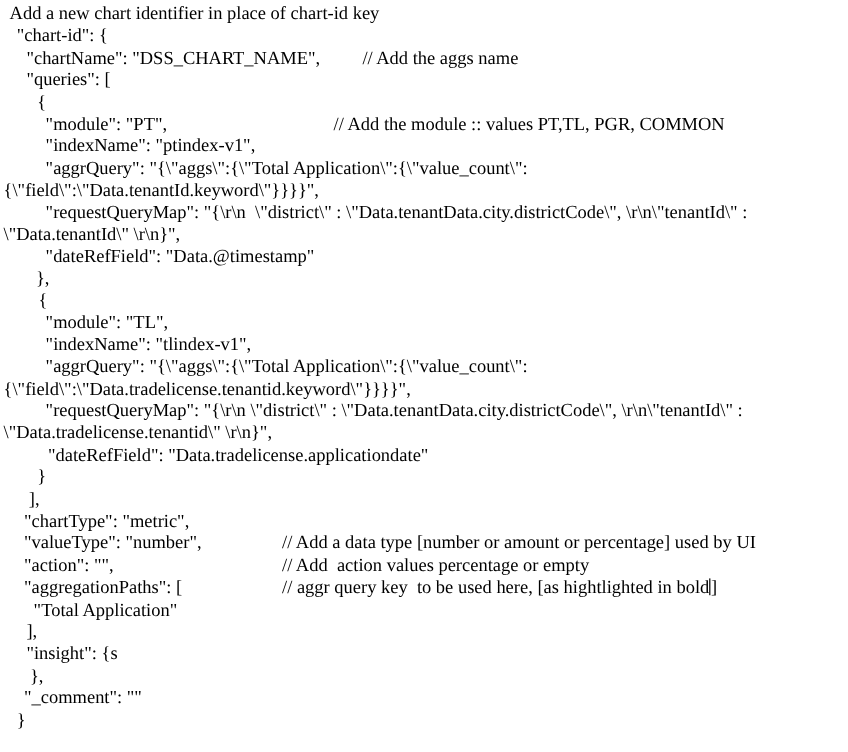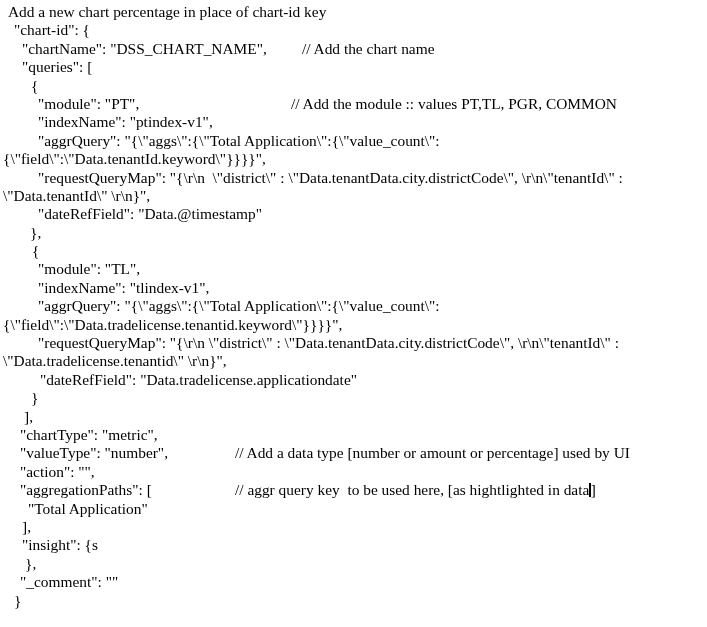--- a/index.html
+++ b/index.html
@@ -37,46 +37,46 @@
     width: 1.4px;
     height: 14px;
     background: #000000;
     vertical-align: -2px;
   }
 </style>
 </head>
 <body>
 
 <div id="doc">
-    <div class="line" style="padding-left: 8px;"><span>Add a new chart percentage in place of chart-id key</span></div>
+    <div class="line" style="padding-left: 8px;"><span>Add a new chart identifier in place of chart-id key</span></div>
     <div class="line" style="padding-left: 14px;"><span>"chart-id": {</span></div>
-    <div class="line" style="padding-left: 22px;"><span>"chartName": "DSS_CHART_NAME",</span><span class="comment" style="left: 302px;"><span>// Add the chart name</span></span></div>
+    <div class="line" style="padding-left: 22px;"><span>"chartName": "DSS_CHART_NAME",</span><span class="comment" style="left: 302px;"><span>// Add the aggs name</span></span></div>
     <div class="line" style="padding-left: 22px;"><span>"queries": [</span></div>
     <div class="line" style="padding-left: 31px;"><span>{</span></div>
-    <div class="line" style="padding-left: 38px;"><span>"module": "PT",</span><span class="comment" style="left: 291px;"><span>// Add the module :: values PT,TL, PGR, COMMON</span></span></div>
+    <div class="line" style="padding-left: 38px;"><span>"module": "PT",</span><span class="comment" style="left: 278px;"><span>// Add the module :: values PT,TL, PGR, COMMON</span></span></div>
     <div class="line" style="padding-left: 38px;"><span>"indexName": "ptindex-v1",</span></div>
     <div class="line" style="padding-left: 38px;"><span>"aggrQuery": "{\"aggs\":{\"</span><span class="b">Total Application</span><span>\":{\"value_count\":</span></div>
     <div class="line" style="padding-left: 3px;"><span>{\"field\":\"Data.tenantId.keyword\"}}}}",</span></div>
     <div class="line" style="padding-left: 38px;"><span>"requestQueryMap": "{\r\n  \"district\" : \"Data.tenantData.city.districtCode\", \r\n\"tenantId\" :</span></div>
     <div class="line" style="padding-left: 3px;"><span>\"Data.tenantId\" \r\n}",</span></div>
     <div class="line" style="padding-left: 38px;"><span>"dateRefField": "Data.@timestamp"</span></div>
     <div class="line" style="padding-left: 30px;"><span>},</span></div>
     <div class="line" style="padding-left: 32px;"><span>{</span></div>
     <div class="line" style="padding-left: 38px;"><span>"module": "TL",</span></div>
     <div class="line" style="padding-left: 38px;"><span>"indexName": "tlindex-v1",</span></div>
     <div class="line" style="padding-left: 38px;"><span>"aggrQuery": "{\"aggs\":{\"Total Application\":{\"value_count\":</span></div>
     <div class="line" style="padding-left: 3px;"><span>{\"field\":\"Data.tradelicense.tenantid.keyword\"}}}}",</span></div>
     <div class="line" style="padding-left: 38px;"><span>"requestQueryMap": "{\r\n \"district\" : \"Data.tenantData.city.districtCode\", \r\n\"tenantId\" :</span></div>
     <div class="line" style="padding-left: 3px;"><span>\"Data.tradelicense.tenantid\" \r\n}",</span></div>
     <div class="line" style="padding-left: 40px;"><span>"dateRefField": "Data.tradelicense.applicationdate"</span></div>
     <div class="line" style="padding-left: 31px;"><span>}</span></div>
     <div class="line" style="padding-left: 24px;"><span>],</span></div>
     <div class="line" style="padding-left: 20px;"><span>"chartType": "metric",</span></div>
     <div class="line" style="padding-left: 20px;"><span>"valueType": "number",</span><span class="comment" style="left: 235px; text-align: right;"><span>// Add a data type [number or amount or percentage] used by UI</span></span></div>
-    <div class="line" style="padding-left: 20px;"><span>"action": "",</span></div>
-    <div class="line" style="padding-left: 20px;"><span>"aggregationPaths": [</span><span class="comment" style="left: 235px;"><span>// aggr query key  to be used here, [as hightlighted in data</span><span class="caret"></span><span>]</span></span></div>
+    <div class="line" style="padding-left: 20px;"><span>"action": "",</span><span class="comment" style="left: 235px;"><span>// Add  action values percentage or empty</span></span></div>
+    <div class="line" style="padding-left: 20px;"><span>"aggregationPaths": [</span><span class="comment" style="left: 235px;"><span>// aggr query key  to be used here, [as hightlighted in bold</span><span class="caret"></span><span>]</span></span></div>
     <div class="line" style="padding-left: 28px;"><span>"</span><span class="b">Total Application</span><span>"</span></div>
     <div class="line" style="padding-left: 22px;"><span>],</span></div>
     <div class="line" style="padding-left: 22px;"><span>"insight": {s</span></div>
     <div class="line" style="padding-left: 25px;"><span>},</span></div>
     <div class="line" style="padding-left: 20px;"><span>"_comment": ""</span></div>
     <div class="line" style="padding-left: 14px;"><span>}</span></div>
   </div>
 
 </body></html>

